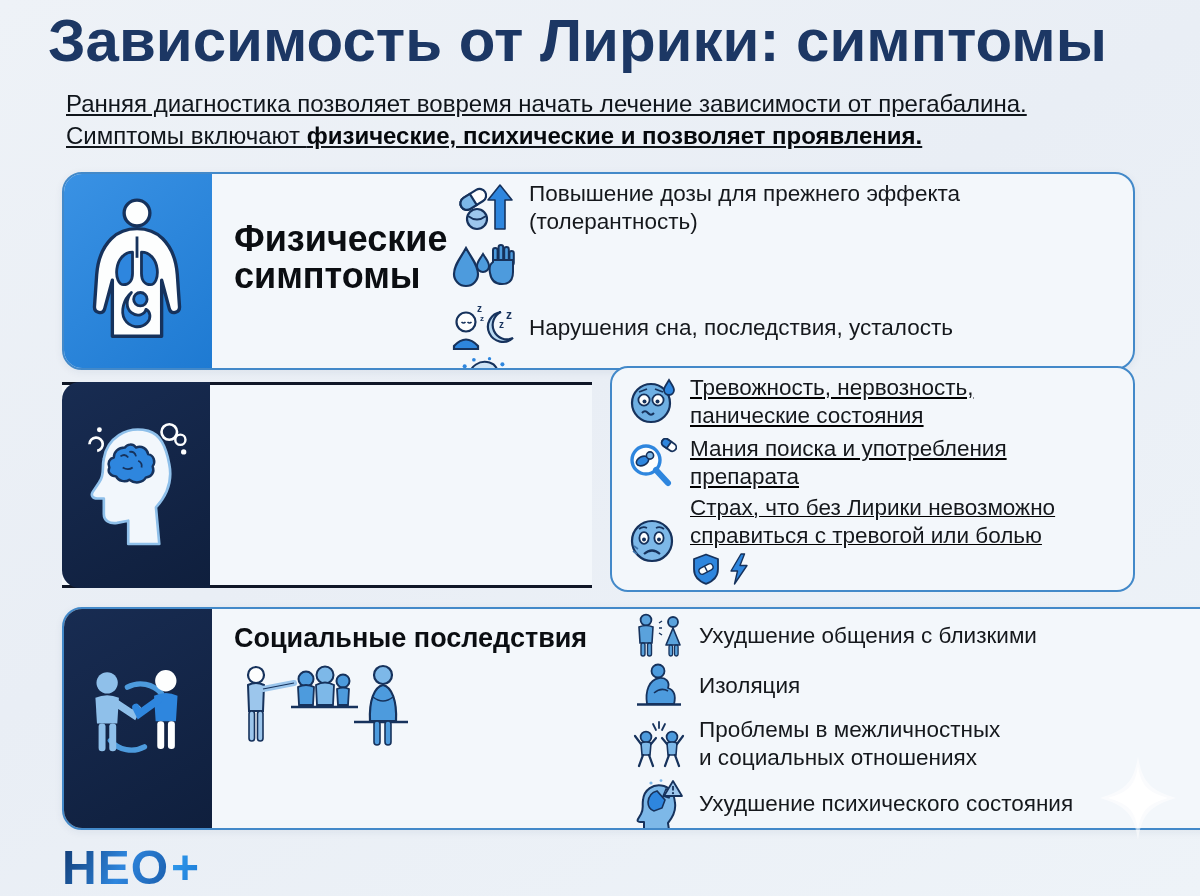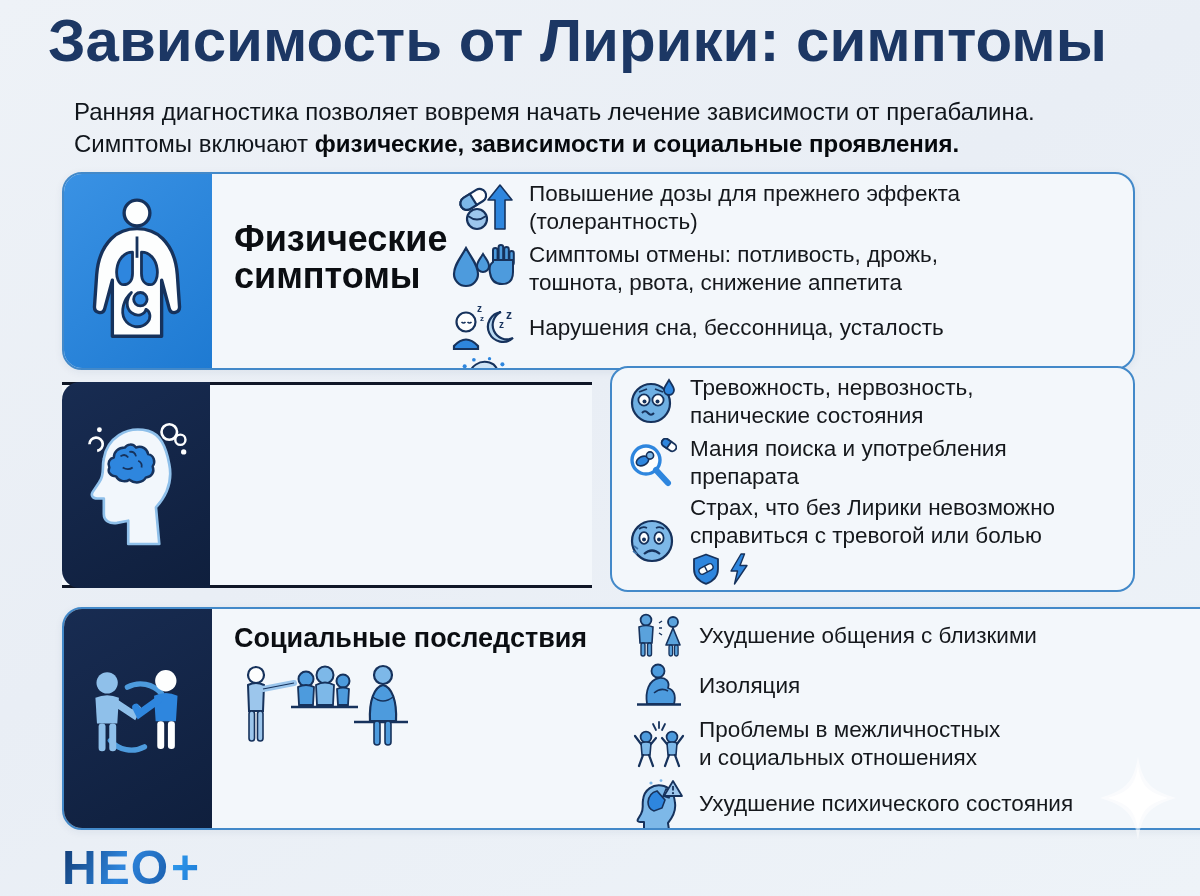--- a/index.html
+++ b/index.html
@@ -1,21 +1,21 @@
 <!DOCTYPE html>
 <html><head>
 <meta charset="utf-8">
 <style>
   html,body{margin:0;padding:0;background:#dfe6ee;}
   .page{position:relative;width:1200px;height:896px;overflow:hidden;
         background:linear-gradient(150deg,#eef2f7 0%,#e9eef5 45%,#eef3f8 100%);
         font-family:"Liberation Sans",sans-serif;}
   .title{position:absolute;left:48px;top:6px;font-size:60px;font-weight:bold;
          color:#1c3764;letter-spacing:0px;margin:0;}
-  .subtitle{position:absolute;left:62px;top:84px;margin:12px;font-size:24px;line-height:32px;color:#10151b;}
+  .subtitle{position:absolute;left:62px;top:84px;margin:4px;font-size:24px;line-height:32px;color:#10151b;text-decoration:underline;}
   .subtitle b{font-weight:bold;color:#06090d;}
 
   .card{position:absolute;box-sizing:border-box;background:#f3f7fb;border:2px solid #4389c9;
         border-radius:20px;overflow:hidden;box-shadow:0 2px 8px rgba(30,60,100,.07);}
   .card1{left:62px;top:172px;width:1073px;height:198px;}
   .card3{left:62px;top:607px;width:1174px;height:223px;}
   .tile{position:absolute;left:-2px;top:-2px;bottom:-2px;width:150px;
         display:flex;align-items:center;justify-content:center;}
   .tile-blue{background:linear-gradient(140deg,#3a92e4,#1e7ad2);}
   .tile-navy{background:linear-gradient(150deg,#182c52,#0f1f3d);}
@@ -31,21 +31,21 @@
   .item{display:flex;align-items:center;gap:8px;}
   .i1-1{min-height:38px}.i1-2{min-height:60px}.i1-3{min-height:42px}.i1-4{min-height:38px}
   .i3-1{min-height:44px}.i3-2{min-height:44px}.i3-3{min-height:46px}.i3-4{min-height:62px}
   .ic{flex:0 0 74px;display:flex;align-items:center;justify-content:center;}
   .ic-s{flex:0 0 64px;}
   .txt{font-size:22.5px;line-height:28px;color:#15181c;white-space:pre-line;}
 
   .panel2{position:absolute;left:610px;top:366px;width:525px;height:226px;box-sizing:border-box;
           background:#f3f7fb;border:2px solid #4389c9;border-radius:18px;
           display:flex;flex-direction:column;gap:3px;padding:6px 8px;}
-  .p2row{display:flex;align-items:center;gap:6px;}
+  .p2row{display:flex;align-items:center;gap:6px;text-decoration:underline;}
   .p2-1{min-height:56px}.p2-2{min-height:60px}.p2-3{min-height:90px}
   .extra-icons{display:flex;gap:8px;align-items:center;margin-top:3px;margin-left:2px;}
 
   .card2{position:absolute;left:62px;top:382px;width:530px;height:206px;box-sizing:border-box;
          background:#f3f7fb;border-top:3px solid #0f1626;border-bottom:3px solid #0f1626;}
   .tile2{position:absolute;left:0;top:-3px;width:148px;height:206px;border-radius:18px 0 0 18px;
          background:linear-gradient(150deg,#182c52,#0f1f3d);
          display:flex;align-items:center;justify-content:center;}
   .card2-body{position:absolute;left:170px;top:0;right:8px;height:100%;}
   .card2-title-wrap{margin-top:24px;}
@@ -60,21 +60,21 @@
   .sparkle{position:absolute;left:1096px;top:756px;}
 </style>
 </head>
 <body>
 
 <div class="page">
 
   <h1 class="title">Зависимость от Лирики: симптомы</h1>
 
   <p class="subtitle"><span>Ранняя диагностика позволяет вовремя начать лечение зависимости от прегабалина.</span><br>
-    <span>Симптомы включают </span><b>физические, зависимости и социальные проявления.</b></p>
+    <span>Симптомы включают </span><b>физические, психические и позволяет проявления.</b></p>
 
   <section class="card card1">
     <div class="tile tile-blue">
       <span>
         <svg viewBox="0 0 100 130" width="112" height="148">
           <circle cx="50" cy="15" r="11.5" fill="#fdfefe" stroke="#16325c" stroke-width="3"></circle>
           <path d="M50 29 C41 29 33 32 27 38 C19 46 15 57 14 70 L12 99 C12 104 19 106 21 101 L28 75 L28 125 L72 125 L72 75 L79 101 C81 106 88 104 88 99 L86 70 C85 57 81 46 73 38 C67 32 59 29 50 29 Z" fill="#fdfefe" stroke="#16325c" stroke-width="3" stroke-linejoin="round"></path>
           <path d="M50 36 L50 55" stroke="#16325c" stroke-width="2.5"></path>
           <path d="M46 50 C38 50 33 57 32 65 C31 73 34 79 38 79 C43 79 46 75 46 69 Z" fill="#2e86de" stroke="#16325c" stroke-width="2.5" stroke-linejoin="round"></path>
           <path d="M54 50 C62 50 67 57 68 65 C69 73 66 79 62 79 C57 79 54 75 54 69 Z" fill="#2e86de" stroke="#16325c" stroke-width="2.5" stroke-linejoin="round"></path>
@@ -108,37 +108,35 @@
             <path d="M31 12 C34 17 37 20 37 24 a6 6 0 1 1 -12 0 C25 20 28 17 31 12 Z" fill="#4d9bdd" stroke="#16325c" stroke-width="2"></path>
             <g fill="#4d9bdd" stroke="#16325c" stroke-width="2">
               <rect x="41" y="6" width="4.6" height="17" rx="2.3"></rect>
               <rect x="46.6" y="3" width="4.6" height="20" rx="2.3"></rect>
               <rect x="52.2" y="5" width="4.6" height="18" rx="2.3"></rect>
               <rect x="57.4" y="9" width="4.4" height="14" rx="2.2"></rect>
               <path d="M41 20 C38 22 37 26 38 31 C39 38 43 42 50 42 C57 42 61 38 61 30 L61 18 L41 18 Z"></path>
             </g>
           </svg>
         </span>
-        <span class="txt">Симптомы отмены: потливость, дрожь,
-тошнота, рвота, снижение аппетита</span>
       </div>
       <div class="item i1-3">
         <span class="ic">
           <svg viewBox="0 0 66 52" width="66" height="52">
             <circle cx="15" cy="20" r="9.5" fill="#fdfefe" stroke="#16325c" stroke-width="2.2"></circle>
             <path d="M10.5 20 q2 2 4 0 M16.5 20 q2 2 4 0" fill="none" stroke="#16325c" stroke-width="1.6"></path>
             <path d="M3 44 Q15 31 27 44 L27 47 L3 47 Z" fill="#2e86de" stroke="#16325c" stroke-width="2.2"></path>
             <text x="26" y="10" font-size="10" font-weight="bold" fill="#16325c" font-family="Liberation Sans,sans-serif">z</text>
             <text x="29" y="19" font-size="8" font-weight="bold" fill="#16325c" font-family="Liberation Sans,sans-serif">z</text>
             <path d="M50 10 a15 15 0 1 0 12 26 a13 13 0 1 1 -12 -26 Z" fill="#b8d9f2" stroke="#16325c" stroke-width="2.2"></path>
             <text x="48" y="26" font-size="10" font-weight="bold" fill="#16325c" font-family="Liberation Sans,sans-serif">z</text>
             <text x="55" y="17" font-size="12" font-weight="bold" fill="#16325c" font-family="Liberation Sans,sans-serif">z</text>
           </svg>
         </span>
-        <span class="txt">Нарушения сна, бессонница, усталость</span>
+        <span class="txt">Нарушения сна, последствия, усталость</span>
       </div>
       <div class="item i1-4">
         <span class="ic">
           <svg viewBox="0 0 54 50" width="50" height="46">
             <path d="M33 6 C22 3 12 10 11 20 C10 26 12 29 9 34 L6 39 C5 41 6 42 8 42 H12 V49 C12 52 15 53 19 52 L26 51 L26 57 L38 57 L36 43 C41 37 44 30 43 23 C42 13 40 8 33 6 Z" fill="#cfe4f5" stroke="#16325c" stroke-width="2.2" stroke-linejoin="round"></path>
             <circle cx="23" cy="22" r="4" fill="none" stroke="#2e86de" stroke-width="1.8"></circle>
             <circle cx="31" cy="27" r="3.2" fill="none" stroke="#2e86de" stroke-width="1.8"></circle>
             <circle cx="29" cy="16" r="2.4" fill="none" stroke="#2e86de" stroke-width="1.6"></circle>
             <circle cx="6" cy="10" r="2.2" fill="#2e86de"></circle>
             <circle cx="16" cy="3" r="2" fill="#2e86de"></circle>

